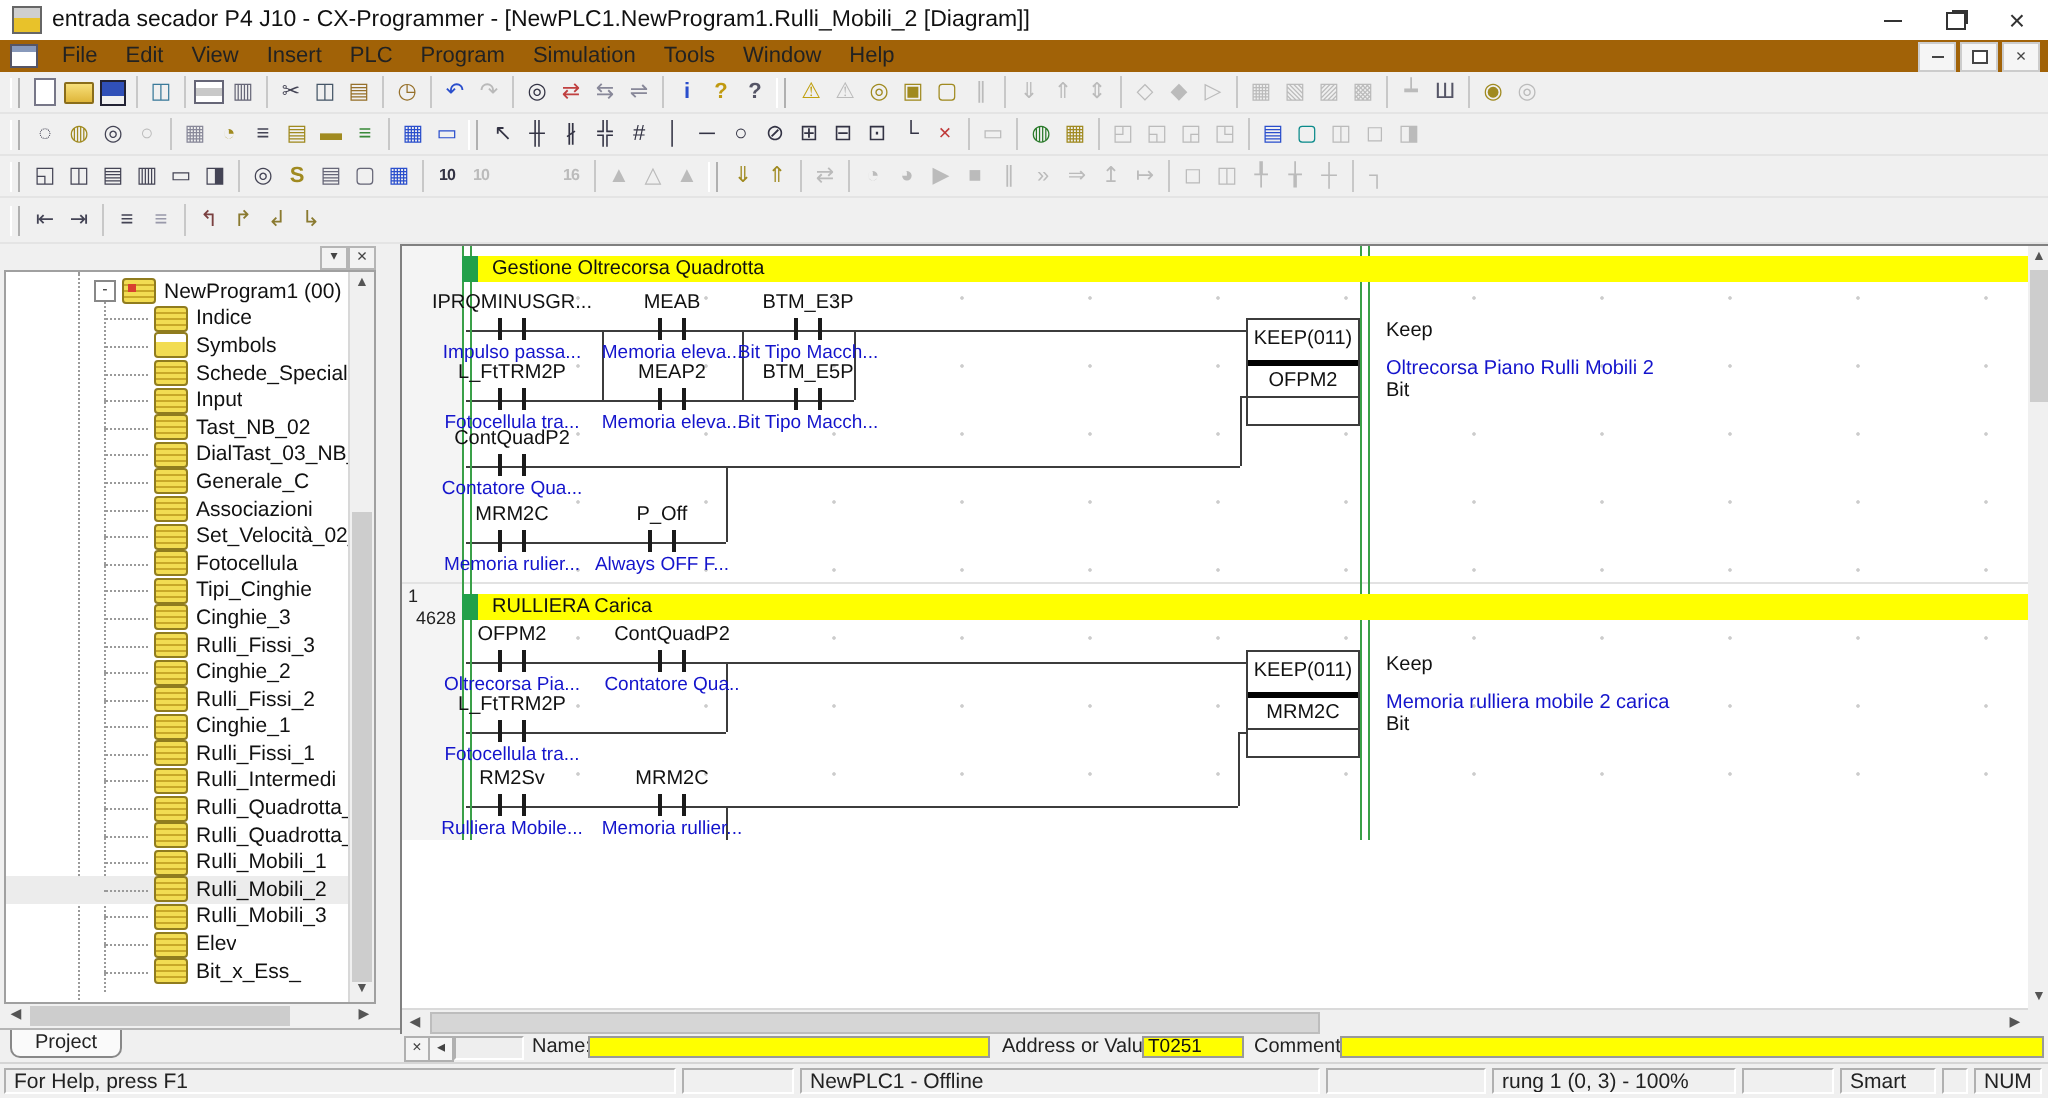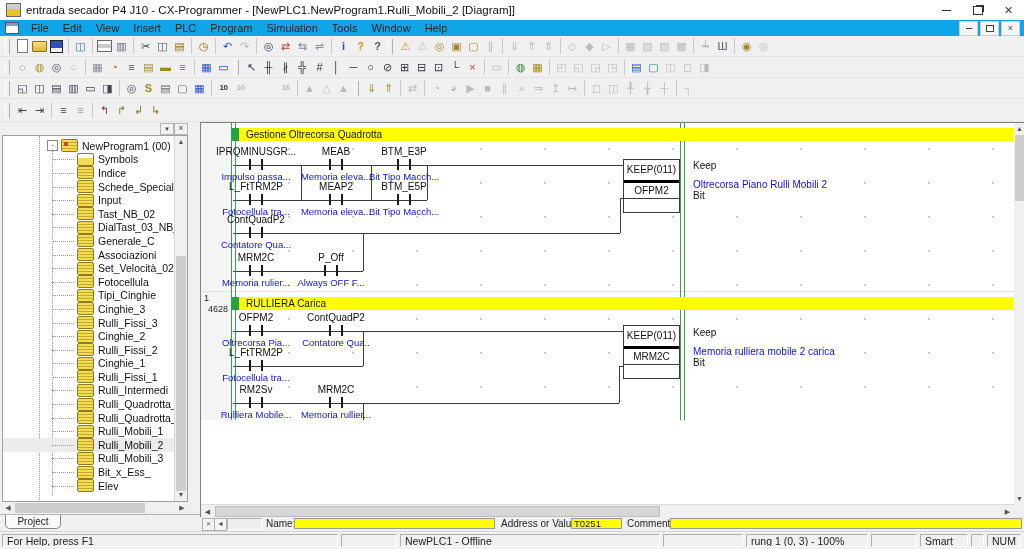--- a/index.html
+++ b/index.html
@@ -10,21 +10,21 @@
             display:flex;align-items:center;font-size:11.5px;color:#111;}
   .app-icon{width:13px;height:12px;margin:0 5px 0 6px;border:1px solid #666;
             background:linear-gradient(#cfcfcf 0 5px,#e8c22a 5px 12px);flex-shrink:0;}
   #title-text{white-space:nowrap;overflow:hidden;}
   .wbtns{margin-left:auto;display:flex;height:20px;}
   .wbtn{width:31px;height:20px;display:flex;align-items:center;justify-content:center;color:#333;}
   .wbtn .minbar{width:9px;height:1px;background:#333;}
   .wbtn .restbox{width:8px;height:7px;border:1px solid #333;background:#fff;box-shadow:2px -2px 0 -1px #333;}
   .wbtn.close::after{content:"×";font-size:14px;line-height:14px;}
   
-  #menubar{position:absolute;left:0;top:20px;width:1024px;height:16px;background:#0ea5e9;
+  #menubar{position:absolute;left:0;top:20px;width:1024px;height:16px;background:#a16207;
            border-bottom:1px solid #e2e2e2;display:flex;align-items:center;font-size:11px;color:#222;}
   .mdi-icon{width:12px;height:10px;border:1px solid #556;margin:0 5px 0 5px;
             background:linear-gradient(#8899bb 0 3px,#fff 3px);flex-shrink:0;}
   .menu-item{padding:0 7px;height:16px;line-height:16px;}
   .mdi-btns{margin-left:auto;display:flex;margin-right:4px;}
   .mdi-btn{width:17px;height:13px;border:1px solid #ccc;background:#f5f5f5;margin-left:2px;
            display:flex;align-items:center;justify-content:center;color:#444;font-size:9px;}
   .mdi-btn .minbar{width:6px;height:1px;background:#444;}
   .mdi-btn .restbox{width:6px;height:5px;border:1px solid #444;background:#fff;}
   .mdi-btn.close::after{content:"×";}
@@ -345,29 +345,29 @@
     <div class="tree-wrap">
       <div id="tree">
           <div class="vguide" style="left: 36px; top: 0px; height: 364px;"></div>
           <div class="vguide" style="left: 49px; top: 14px; height: 346px;"></div>
           <div class="trow root">
             <div class="expbox">-</div>
             <div class="sicon program"></div>
             <div class="tlabel">NewProgram1 (00)</div>
           </div>
           <div class="trow child">
+            <div class="sicon "></div>
+            <div class="tlabel">Indice</div>
+          </div>
+          <div class="trow child">
             <div class="sicon symbols"></div>
             <div class="tlabel">Symbols</div>
           </div>
           <div class="trow child">
             <div class="sicon "></div>
-            <div class="tlabel">Indice</div>
-          </div>
-          <div class="trow child">
-            <div class="sicon "></div>
             <div class="tlabel">Schede_Speciali</div>
           </div>
           <div class="trow child">
             <div class="sicon "></div>
             <div class="tlabel">Input</div>
           </div>
           <div class="trow child">
             <div class="sicon "></div>
             <div class="tlabel">Tast_NB_02</div>
           </div>
@@ -438,25 +438,25 @@
           <div class="trow child current">
             <div class="sicon "></div>
             <div class="tlabel">Rulli_Mobili_2</div>
           </div>
           <div class="trow child">
             <div class="sicon "></div>
             <div class="tlabel">Rulli_Mobili_3</div>
           </div>
           <div class="trow child">
             <div class="sicon "></div>
+            <div class="tlabel">Elev</div>
+          </div>
+          <div class="trow child">
+            <div class="sicon "></div>
             <div class="tlabel">Bit_x_Ess_</div>
-          </div>
-          <div class="trow child">
-            <div class="sicon "></div>
-            <div class="tlabel">Elev</div>
           </div>
         </div>
       <div class="tree-vsb">
         <div class="sb-btn up" style="top:0;"></div>
         <div class="thumb"></div>
         <div class="sb-btn dn" style="bottom:0;"></div>
       </div>
     </div>
     <div class="tree-hsb">
       <div class="sb-btn lt" style="left:0;"></div>

